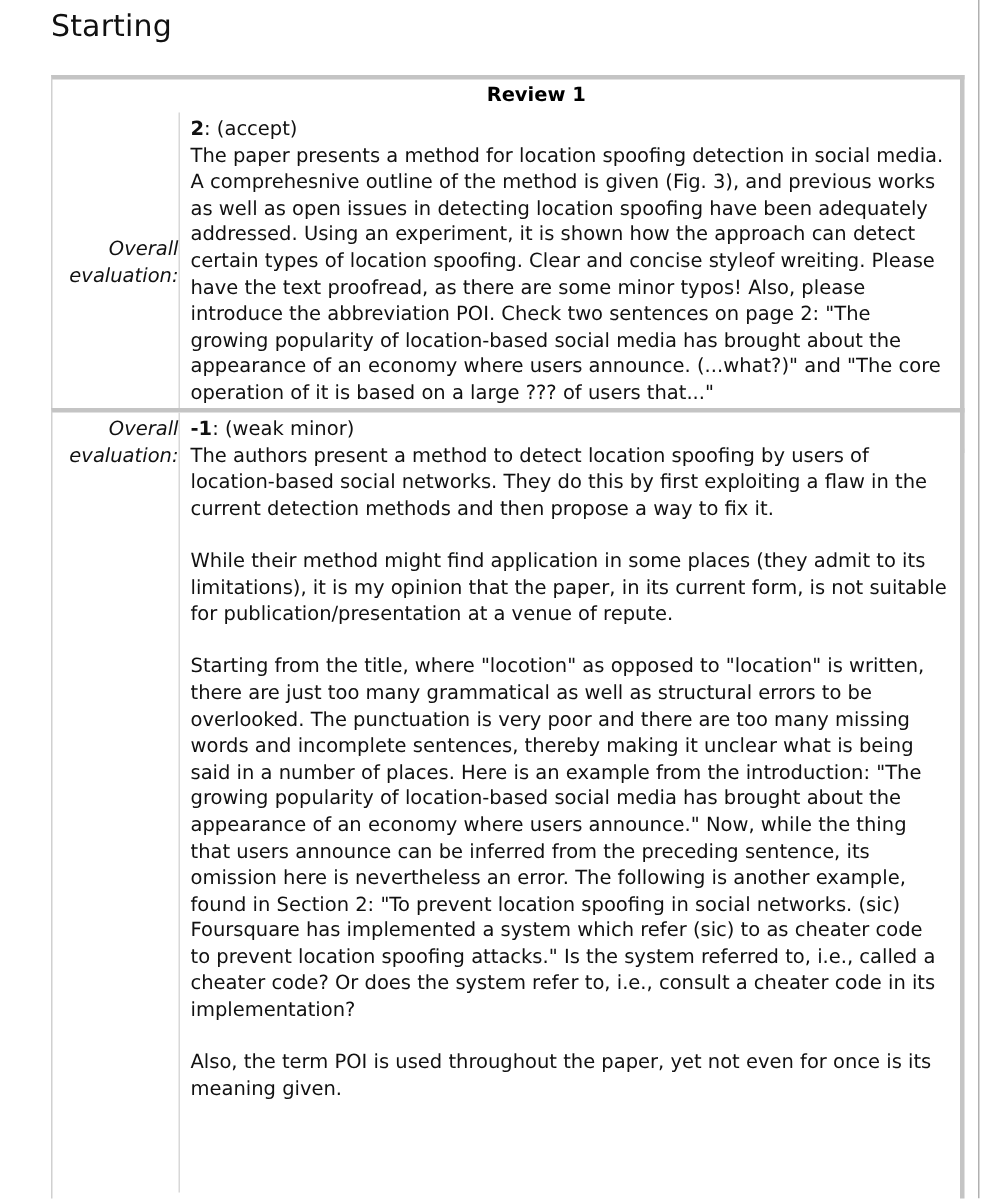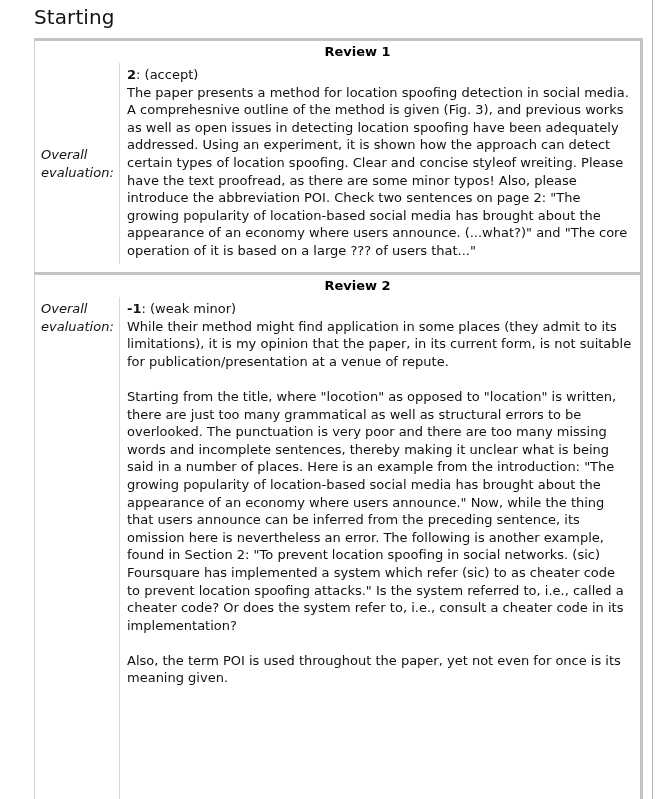--- a/index.html
+++ b/index.html
@@ -37,21 +37,21 @@
     position: absolute;
     left: 34px;
     width: 609px;
     border-top: 3px solid #c4c4c4;
     border-left: 1px solid #d0d0d0;
     border-right: 3px solid #c4c4c4;
     border-bottom: 3px solid #c4c4c4;
     background: #fff;
     box-sizing: border-box;
   }
-  .review-1 { top: 38px; height: 252px; }
+  .review-1 { top: 50px; height: 252px; }
   .review-2 { top: 272px; height: 540px; border-bottom: none; }
 
   .review-header {
     text-align: center;
     font-weight: bold;
     font-size: 13px;
     height: 22px;
     line-height: 22px;
     padding-left: 40px;
     box-sizing: border-box;
@@ -63,20 +63,21 @@
   .row-label {
     width: 85px;
     box-sizing: border-box;
     padding-left: 6px;
     font-style: italic;
     font-size: 13px;
     line-height: 18px;
     color: #111;
     border-right: 1px solid #d8d8d8;
     display: flex;
+    text-align: right;
   }
   .review-1 .row-label {
     align-items: center;
     height: 201px;
   }
   .review-2 .row-label {
     align-items: flex-start;
     height: 520px;
     padding-top: 3px;
   }
@@ -108,25 +109,25 @@
       <span>Overall evaluation:</span>
     </div>
     <div class="row-value">
       <div class="score-line"><b>2</b><span>: (accept)</span></div>
       <p class="para-tight">The paper presents a method for location spoofing detection in social media. A comprehesnive outline of the method is given (Fig. 3), and previous works as well as open issues in detecting location spoofing have been adequately addressed. Using an experiment, it is shown how the approach can detect certain types of location spoofing. Clear and concise styleof wreiting. Please have the text proofread, as there are some minor typos! Also, please introduce the abbreviation POI. Check two sentences on page 2: "The growing popularity of location-based social media has brought about the appearance of an economy where users announce. (...what?)" and "The core operation of it is based on a large ??? of users that..."</p>
     </div>
   </div>
 </div>
 
 <div class="review review-2">
-  <div class="review-header">Review 2</div>
   <div class="review-row">
     <div class="row-label">
       <span>Overall evaluation:</span>
     </div>
     <div class="row-value">
       <div class="score-line"><b>-1</b><span>: (weak minor)</span></div>
+      <p class="para">The authors present a method to detect location spoofing by users of location-based social networks. They do this by first exploiting a flaw in the current detection methods and then propose a way to fix it.</p>
       <p class="para">While their method might find application in some places (they admit to its limitations), it is my opinion that the paper, in its current form, is not suitable for publication/presentation at a venue of repute.</p>
       <p class="para">Starting from the title, where "locotion" as opposed to "location" is written, there are just too many grammatical as well as structural errors to be overlooked. The punctuation is very poor and there are too many missing words and incomplete sentences, thereby making it unclear what is being said in a number of places. Here is an example from the introduction: "The growing popularity of location-based social media has brought about the appearance of an economy where users announce." Now, while the thing that users announce can be inferred from the preceding sentence, its omission here is nevertheless an error. The following is another example, found in Section 2: "To prevent location spoofing in social networks. (sic) Foursquare has implemented a system which refer (sic) to as cheater code to prevent location spoofing attacks." Is the system referred to, i.e., called a cheater code? Or does the system refer to, i.e., consult a cheater code in its implementation?</p>
       <p class="para">Also, the term POI is used throughout the paper, yet not even for once is its meaning given.</p>
     </div>
   </div>
 </div>
 
 </body></html>

